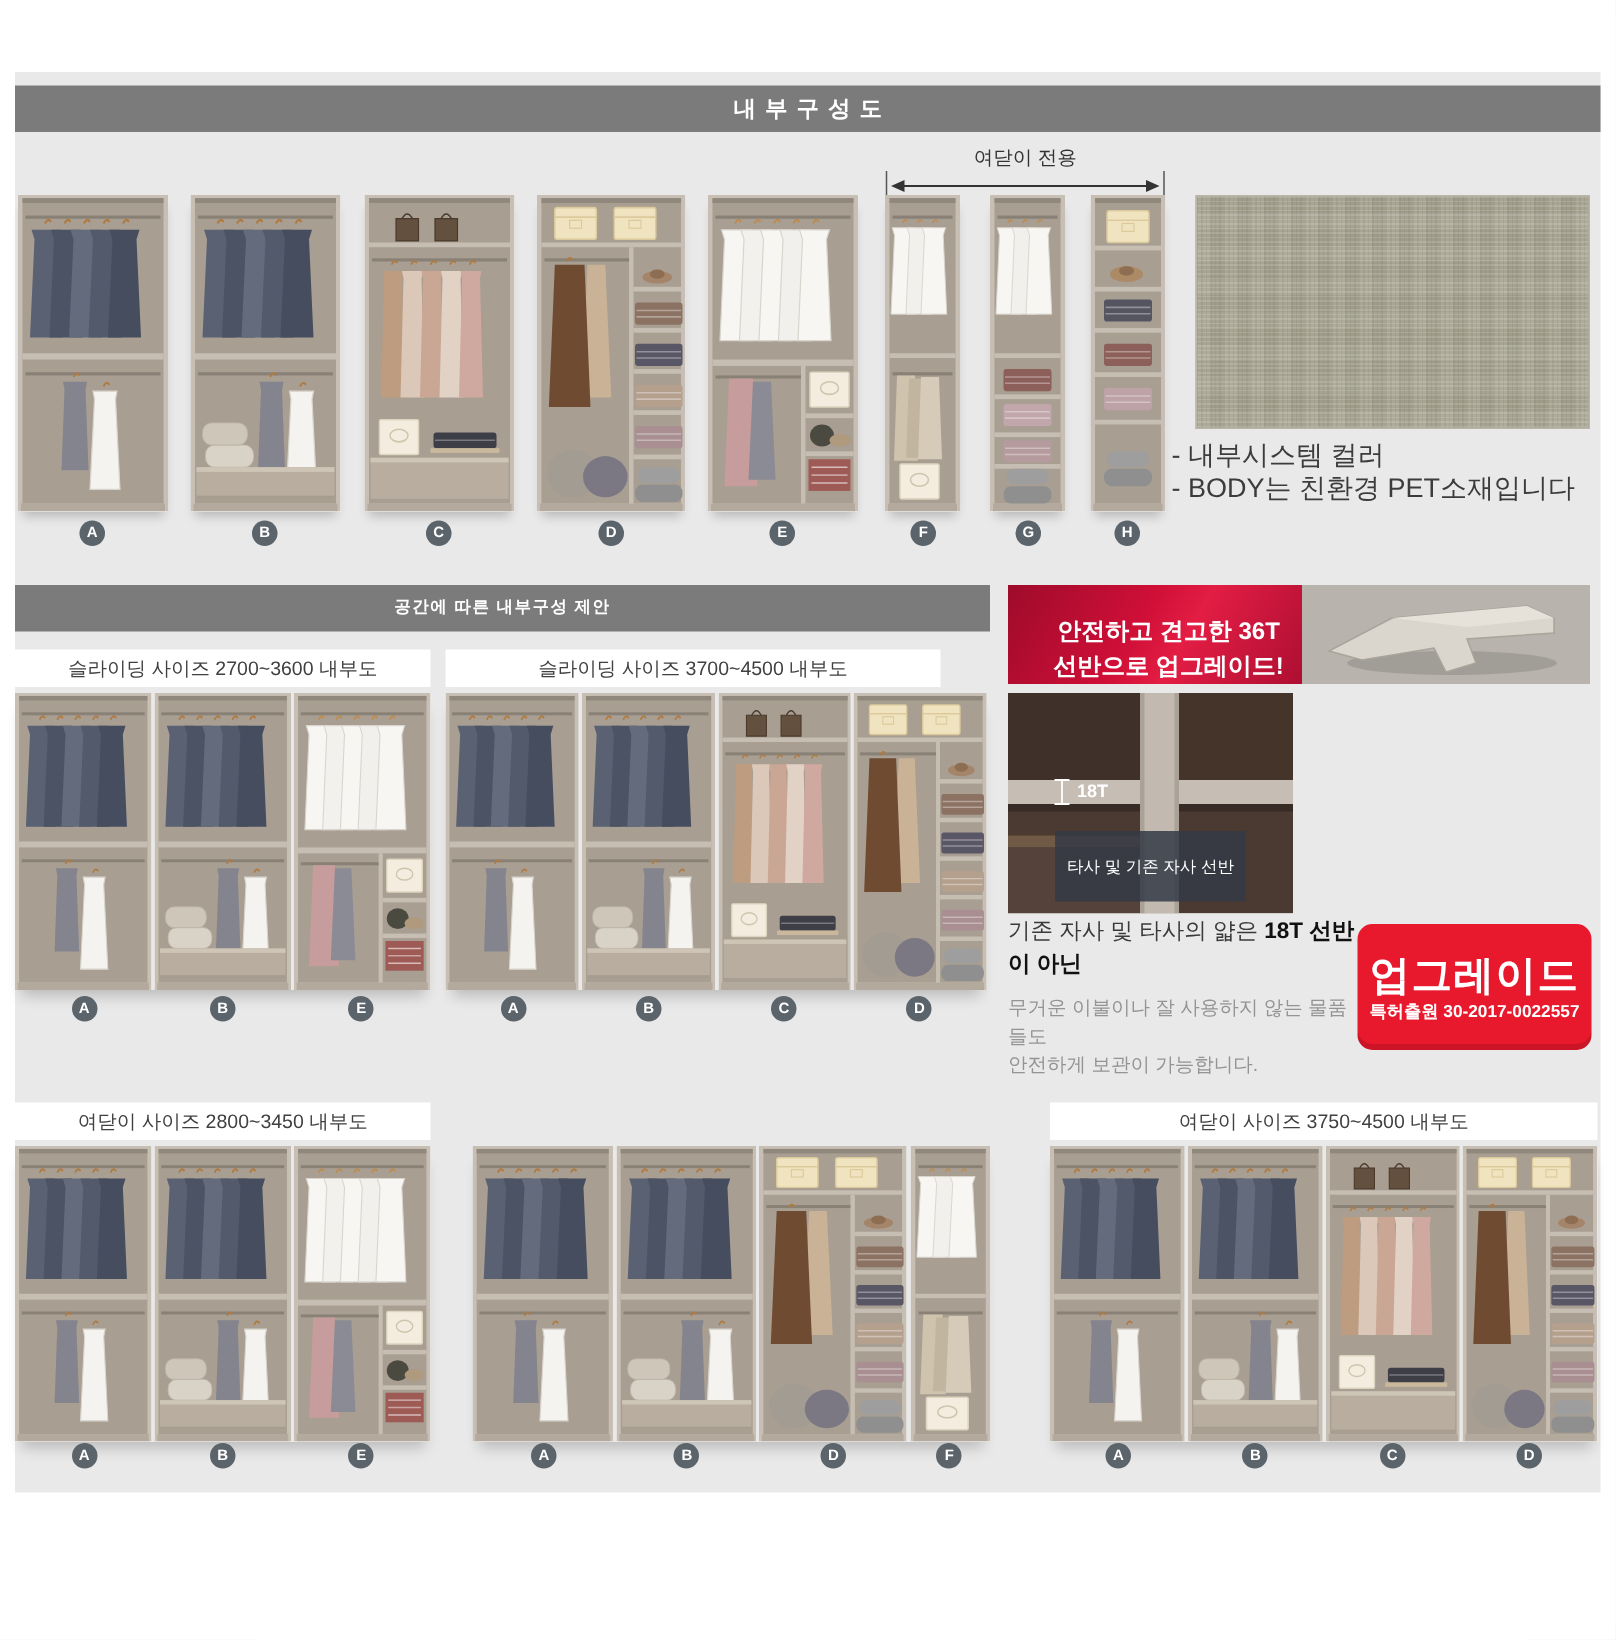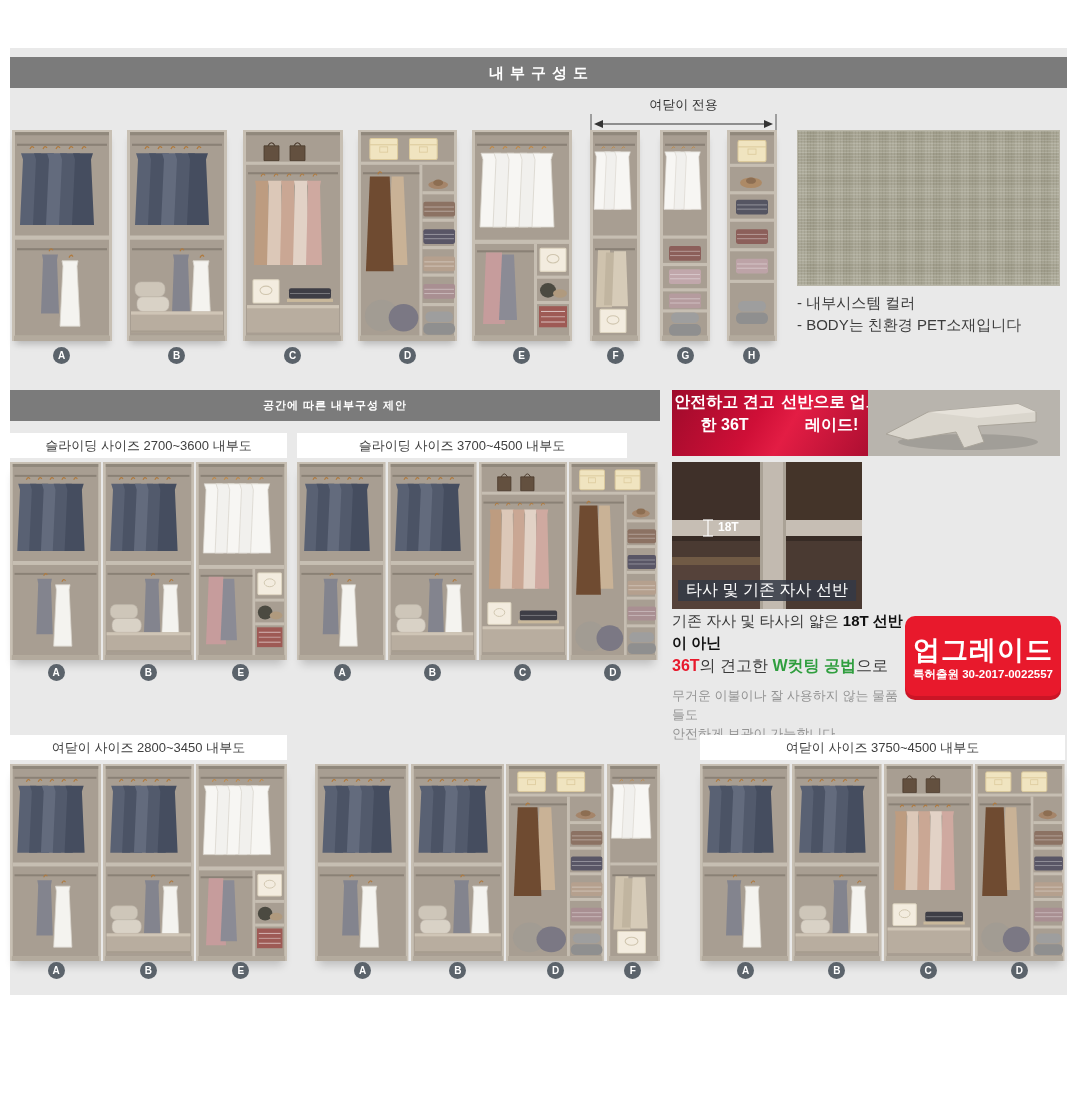--- a/index.html
+++ b/index.html
@@ -14,35 +14,35 @@
   .bracket-label{display:block;text-align:center;font-size:13px;color:#333333;}
   .unit{box-shadow:0 6px 7px -3px rgba(0,0,0,0.22);}
   .unit svg,.panel-img svg{width:100%;height:100%;display:block;}
   .circle{width:17px;height:17px;border-radius:50%;background:#5b636b;color:#ffffff;font-size:10px;font-weight:bold;display:flex;align-items:center;justify-content:center;}
   .swatch{left:797px;top:130px;width:263px;height:156px;background-color:#a7a492;border:1px solid #b9b6a8;box-sizing:border-box;
     background-image:
       repeating-linear-gradient(0deg, rgba(255,255,255,0.13) 0 1px, transparent 1px 3px),
       repeating-linear-gradient(90deg, rgba(110,108,90,0.15) 0 1px, transparent 1px 3px),
       repeating-linear-gradient(90deg, rgba(255,255,255,0.05) 0 9px, rgba(90,88,70,0.06) 9px 18px),
       repeating-linear-gradient(0deg, rgba(255,255,255,0.04) 0 11px, rgba(90,88,70,0.05) 11px 22px);}
-  .swatch-notes{left:797px;top:292px;width:270px;font-size:15px;color:#3c3c3c;line-height:22px;}
+  .swatch-notes{left:781px;top:292px;width:270px;font-size:18px;color:#3c3c3c;line-height:22px;}
   .panel-title{background:#ffffff;color:#404040;font-size:13px;text-align:center;line-height:25px;height:25px;}
   .panel-img{display:flex;gap:2px;box-shadow:0 8px 9px -4px rgba(0,0,0,0.2);}
   .panel-img .uw{flex:1;}
   .panel-img .uwd{flex:1.05;}
   .panel-img .un{flex:0.57;}
   .label-row{display:flex;}
   .label-row .cell{flex:1;display:flex;justify-content:center;}
   .label-row .cellwd{flex:1.05;display:flex;justify-content:center;}
   .label-row .celln{flex:0.57;display:flex;justify-content:center;}
   .banner{left:672px;top:390px;width:214px;height:66px;background:linear-gradient(120deg,#9e0b2b 0%,#cf0f37 40%,#e31d44 55%,#a30c2e 100%);
-    color:#ffffff;font-weight:bold;font-size:16px;line-height:23px;text-align:center;display:flex;justify-content:flex-start;}
+    color:#ffffff;font-weight:bold;font-size:16px;line-height:23px;text-align:center;display:flex;flex-direction:column;justify-content:flex-end;}
   .photo{overflow:hidden;}
   .badge-orange{position:absolute;background:#f08300;color:#ffffff;font-size:11px;font-weight:bold;padding:2px 7px;white-space:nowrap;}
-  .badge-dark{position:absolute;background:rgba(52,58,70,0.85);color:#ffffff;font-size:16px;padding:0 8px;white-space:nowrap;}
+  .badge-dark{position:absolute;background:rgba(52,58,70,0.85);color:#ffffff;font-size:11px;padding:16px 8px;white-space:nowrap;}
   .t18{position:absolute;color:#ffffff;font-size:12px;font-weight:bold;left:46px;top:58px;}
   .desc{left:672px;top:610px;width:232px;color:#3a3a3a;}
   .desc .l1{font-size:15px;line-height:22px;}
   .desc .l1 b{color:#111111;}
   .desc .l2{font-size:16px;line-height:24px;}
   .desc .red{color:#e8192c;font-weight:bold;}
   .desc .green{color:#2f9e3e;font-weight:bold;}
   .desc .small{font-size:13px;line-height:19px;color:#949494;margin-top:8px;}
   .stamp{left:905px;top:616px;width:156px;height:84px;background:#e8192c;border-radius:10px;color:#ffffff;text-align:center;
     display:flex;flex-direction:column;justify-content:center;box-shadow:inset 0 -4px 0 rgba(0,0,0,0.12);}
@@ -444,21 +444,20 @@
       <line x1="31" y1="58" x2="41" y2="58" stroke="#ffffff" stroke-width="1.2"></line>
       <line x1="31" y1="74" x2="41" y2="74" stroke="#ffffff" stroke-width="1.2"></line>
     </svg>
     <span class="t18">18T</span>
     <span class="badge-dark" style="left:50%;transform:translateX(-50%);bottom:8px">타사 및 기존 자사 선반</span>
   </div>
 
 
   <div class="abs desc">
     <div class="l1"><span>기존 자사 및 타사의 얇은 </span><b>18T 선반이 아닌</b></div>
-    <div class="l2"><span class="red">36T</span><span>의 견고한 </span><span class="green">W컷팅 공법</span><span>으로</span></div>
     <div class="small"><span>무거운 이불이나 잘 사용하지 않는 물품들도</span><br><span>안전하게 보관이 가능합니다.</span></div>
   </div>
 
   <div class="abs stamp">
     <span class="big">업그레이드</span>
     <span class="sub">특허출원 30-2017-0022557</span>
   </div>
 
   <div class="abs panel-title" style="left:10px;top:735px;width:277px">여닫이 사이즈 2800~3450 내부도</div>
   <div class="abs panel-img" style="left:10px;top:764px;width:277px;height:197px">

